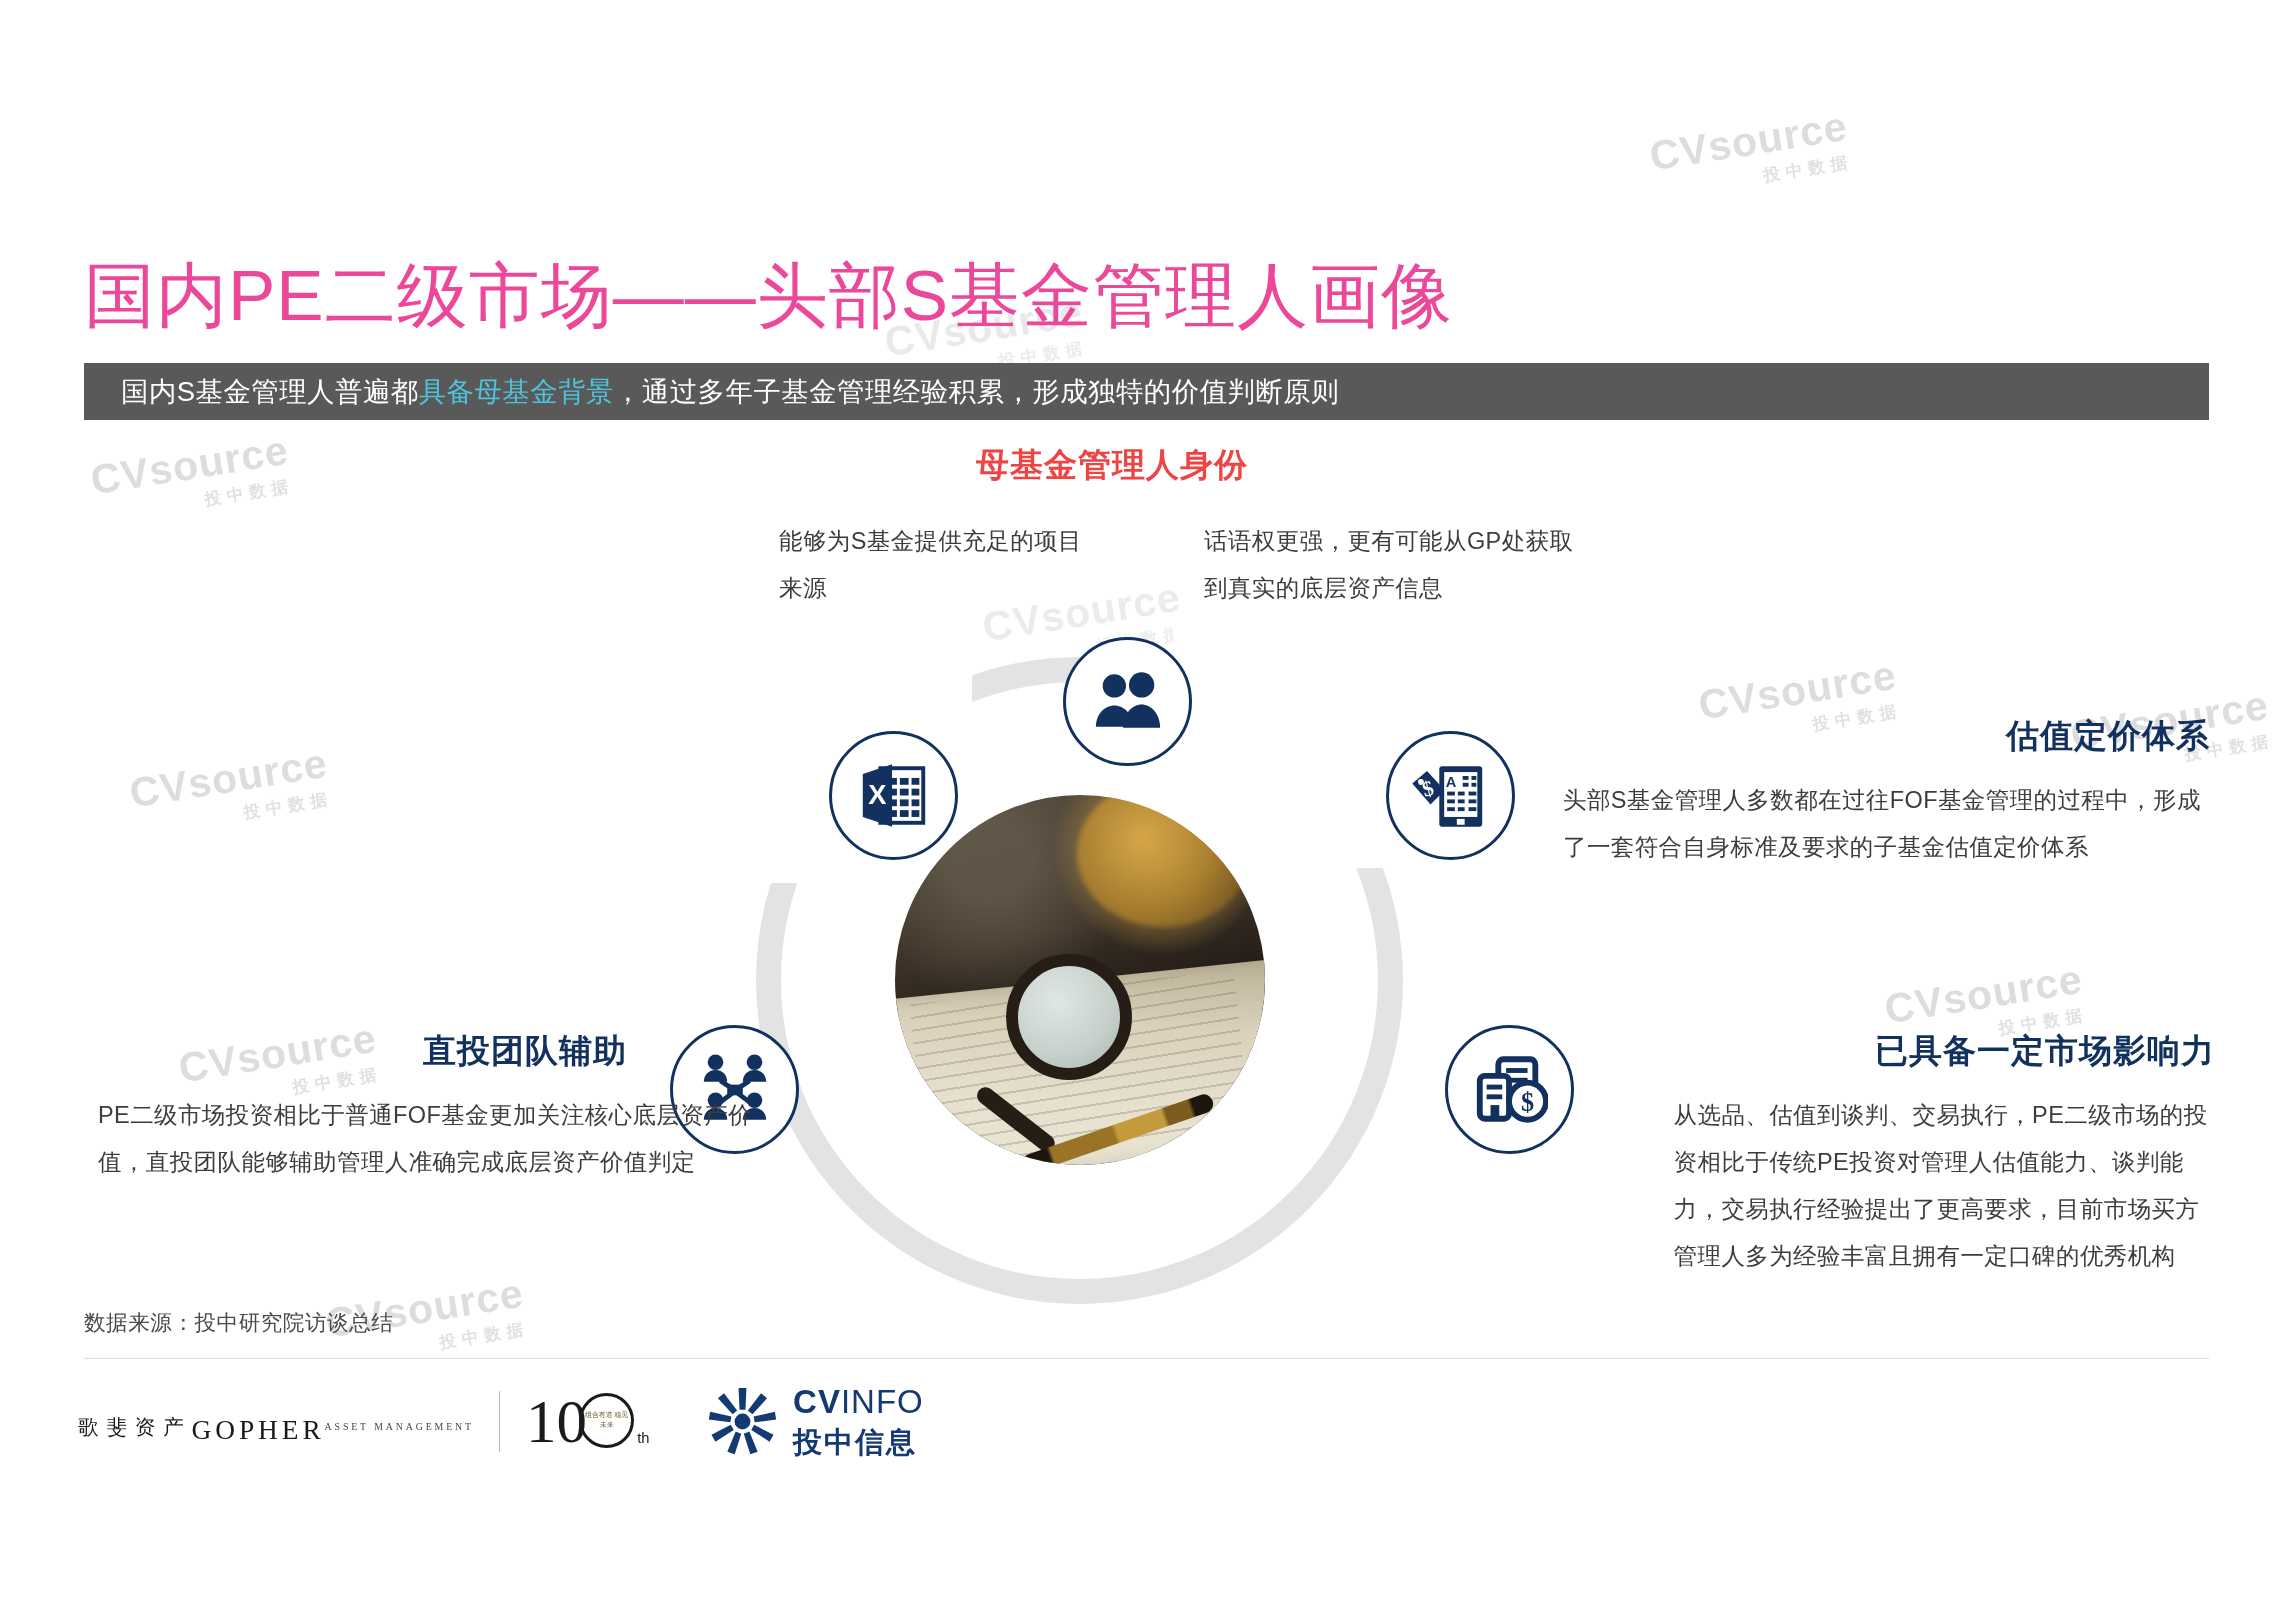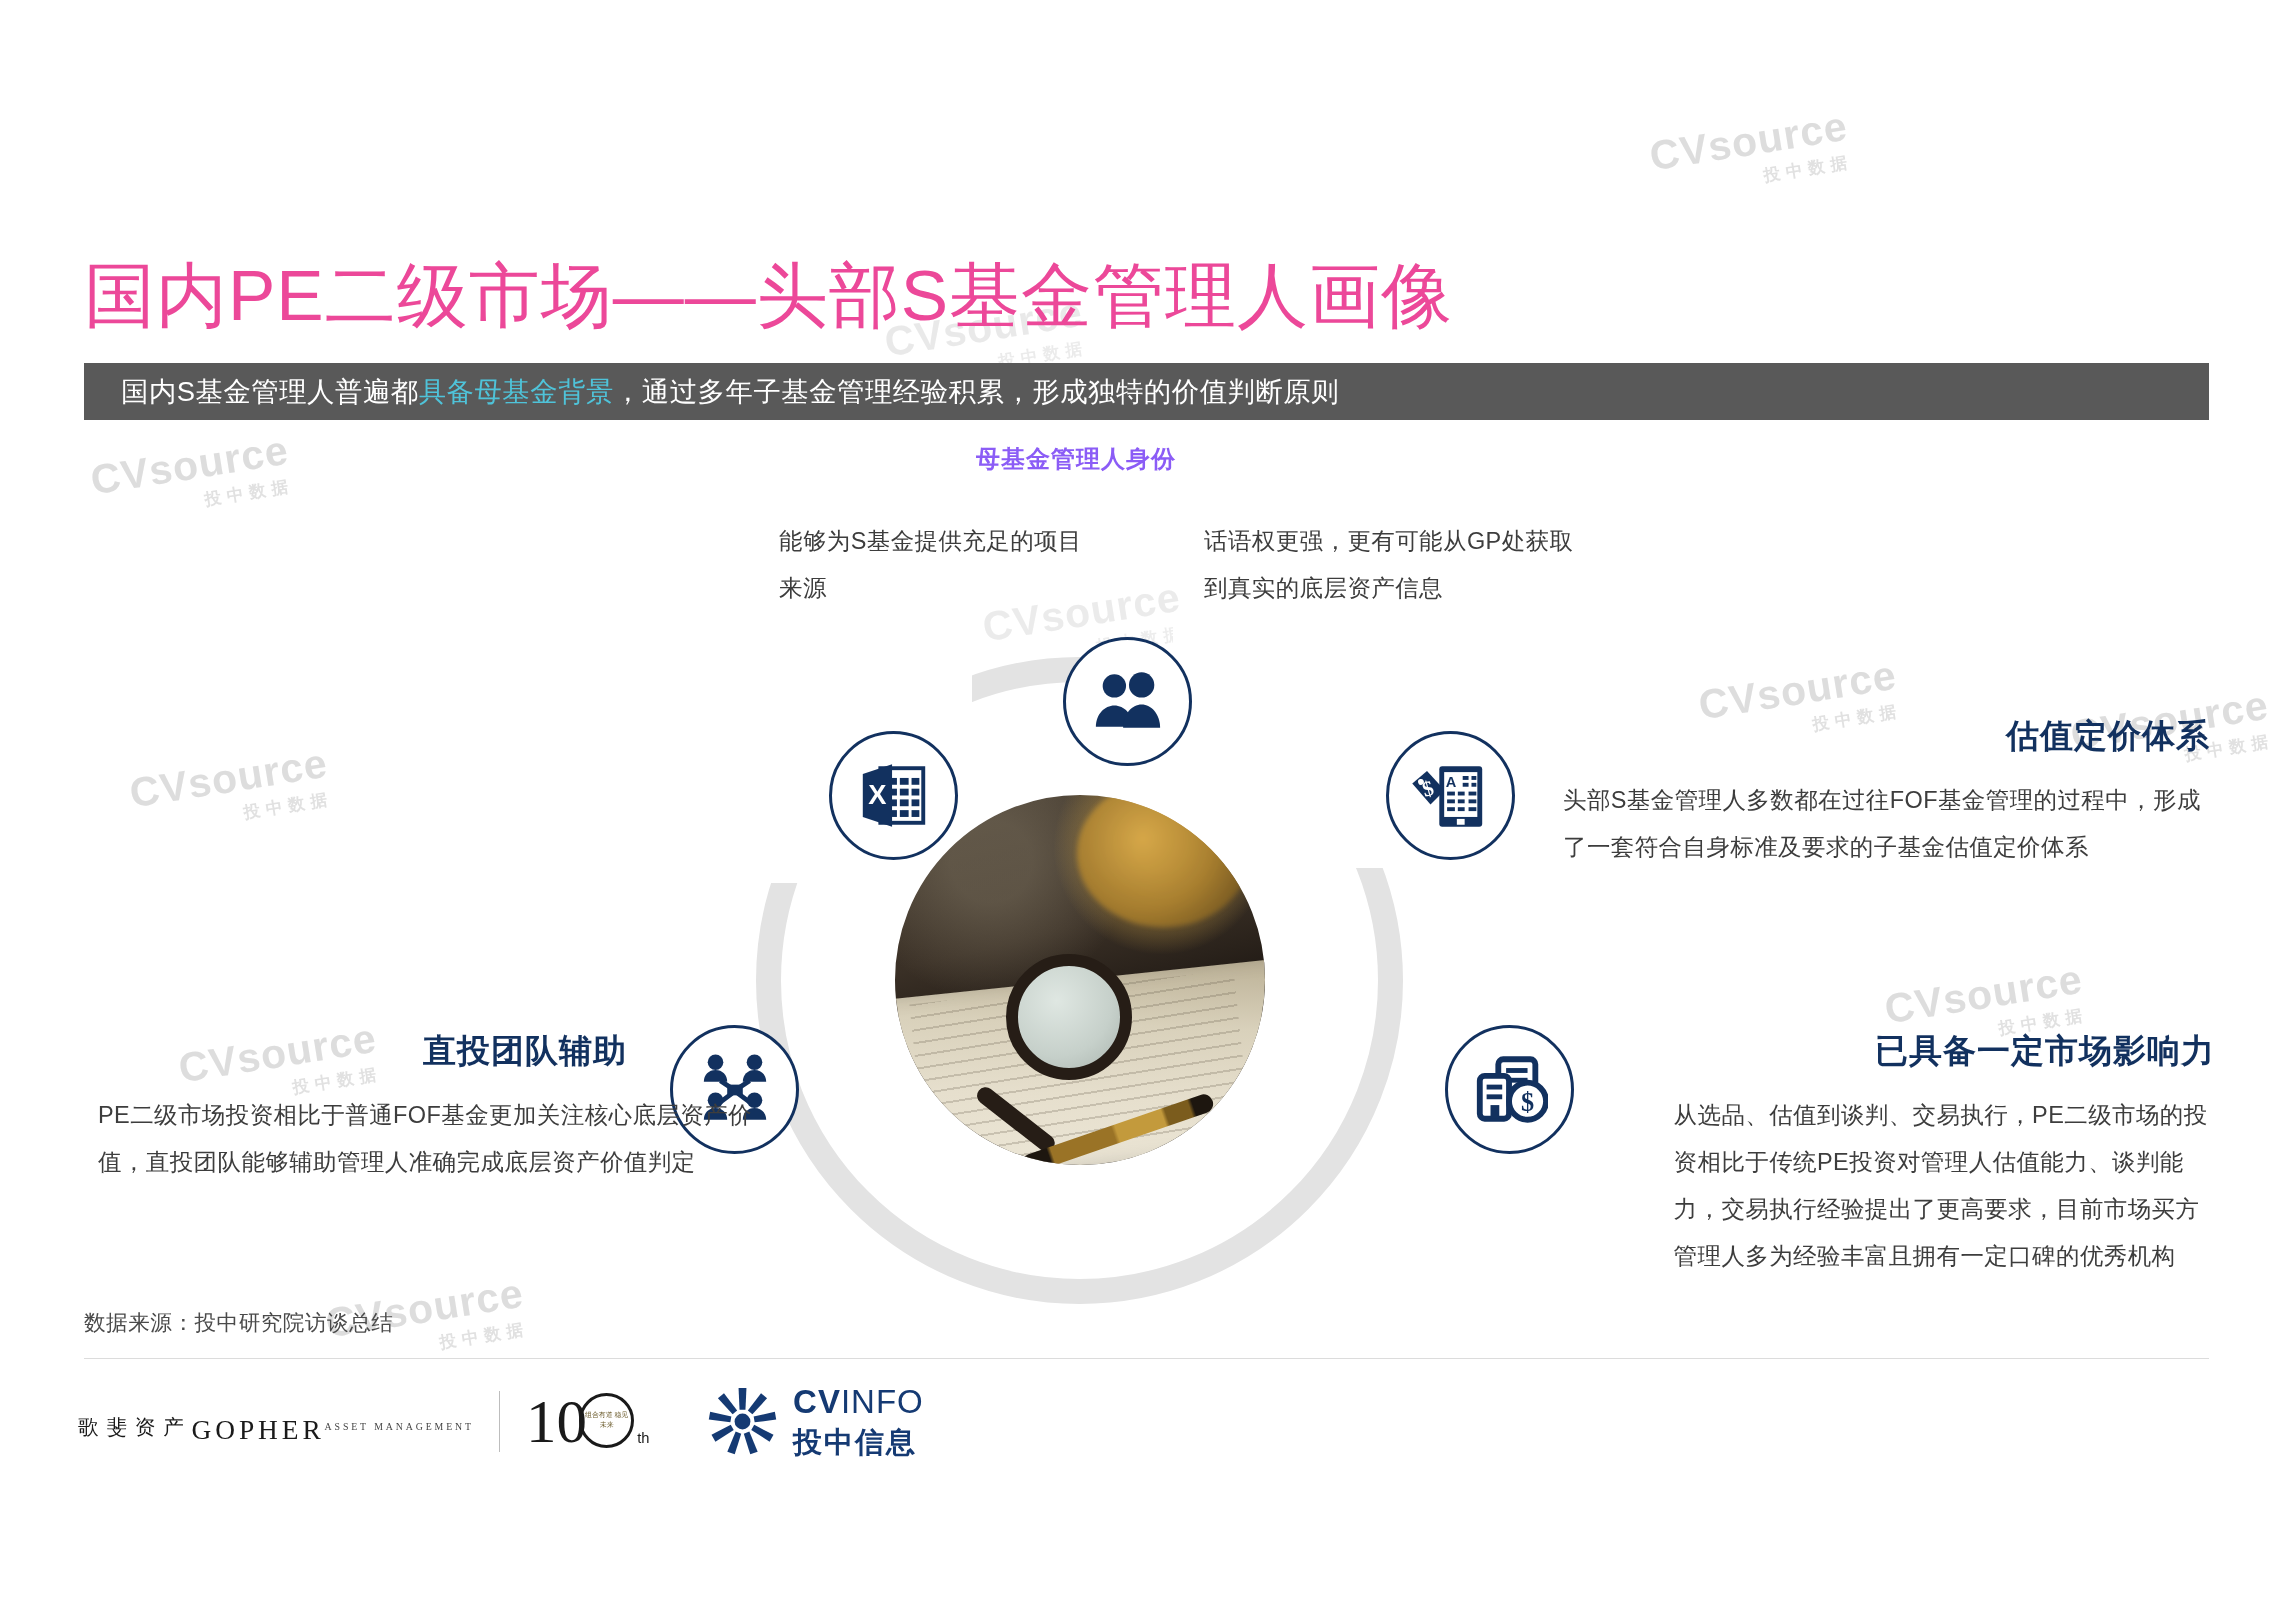--- a/index.html
+++ b/index.html
@@ -114,21 +114,21 @@
     margin-bottom:21.6px;letter-spacing:1px;
   }
   .blk .body{
     color:#3d3d3d;font-size:23.5px;line-height:2.0;letter-spacing:0.4px;
   }
   .head-right{text-align:right;margin-left:44px;}
   .head-left{text-align:right;}
 
   .center-head{
     position:absolute;left:976px;top:443px;
-    color:#8b5cf6;font-weight:700;font-size:24px;letter-spacing:1px;
+    color:#ef4444;font-weight:700;font-size:33px;letter-spacing:1px;
     white-space:nowrap;
   }
   .top-note{
     position:absolute;color:#3d3d3d;font-size:23.5px;line-height:2.0;letter-spacing:0.4px;
   }
 
   
   .source{
     position:absolute;left:84px;top:1308px;font-size:21.6px;color:#4a4a4a;
     letter-spacing:0.5px;

